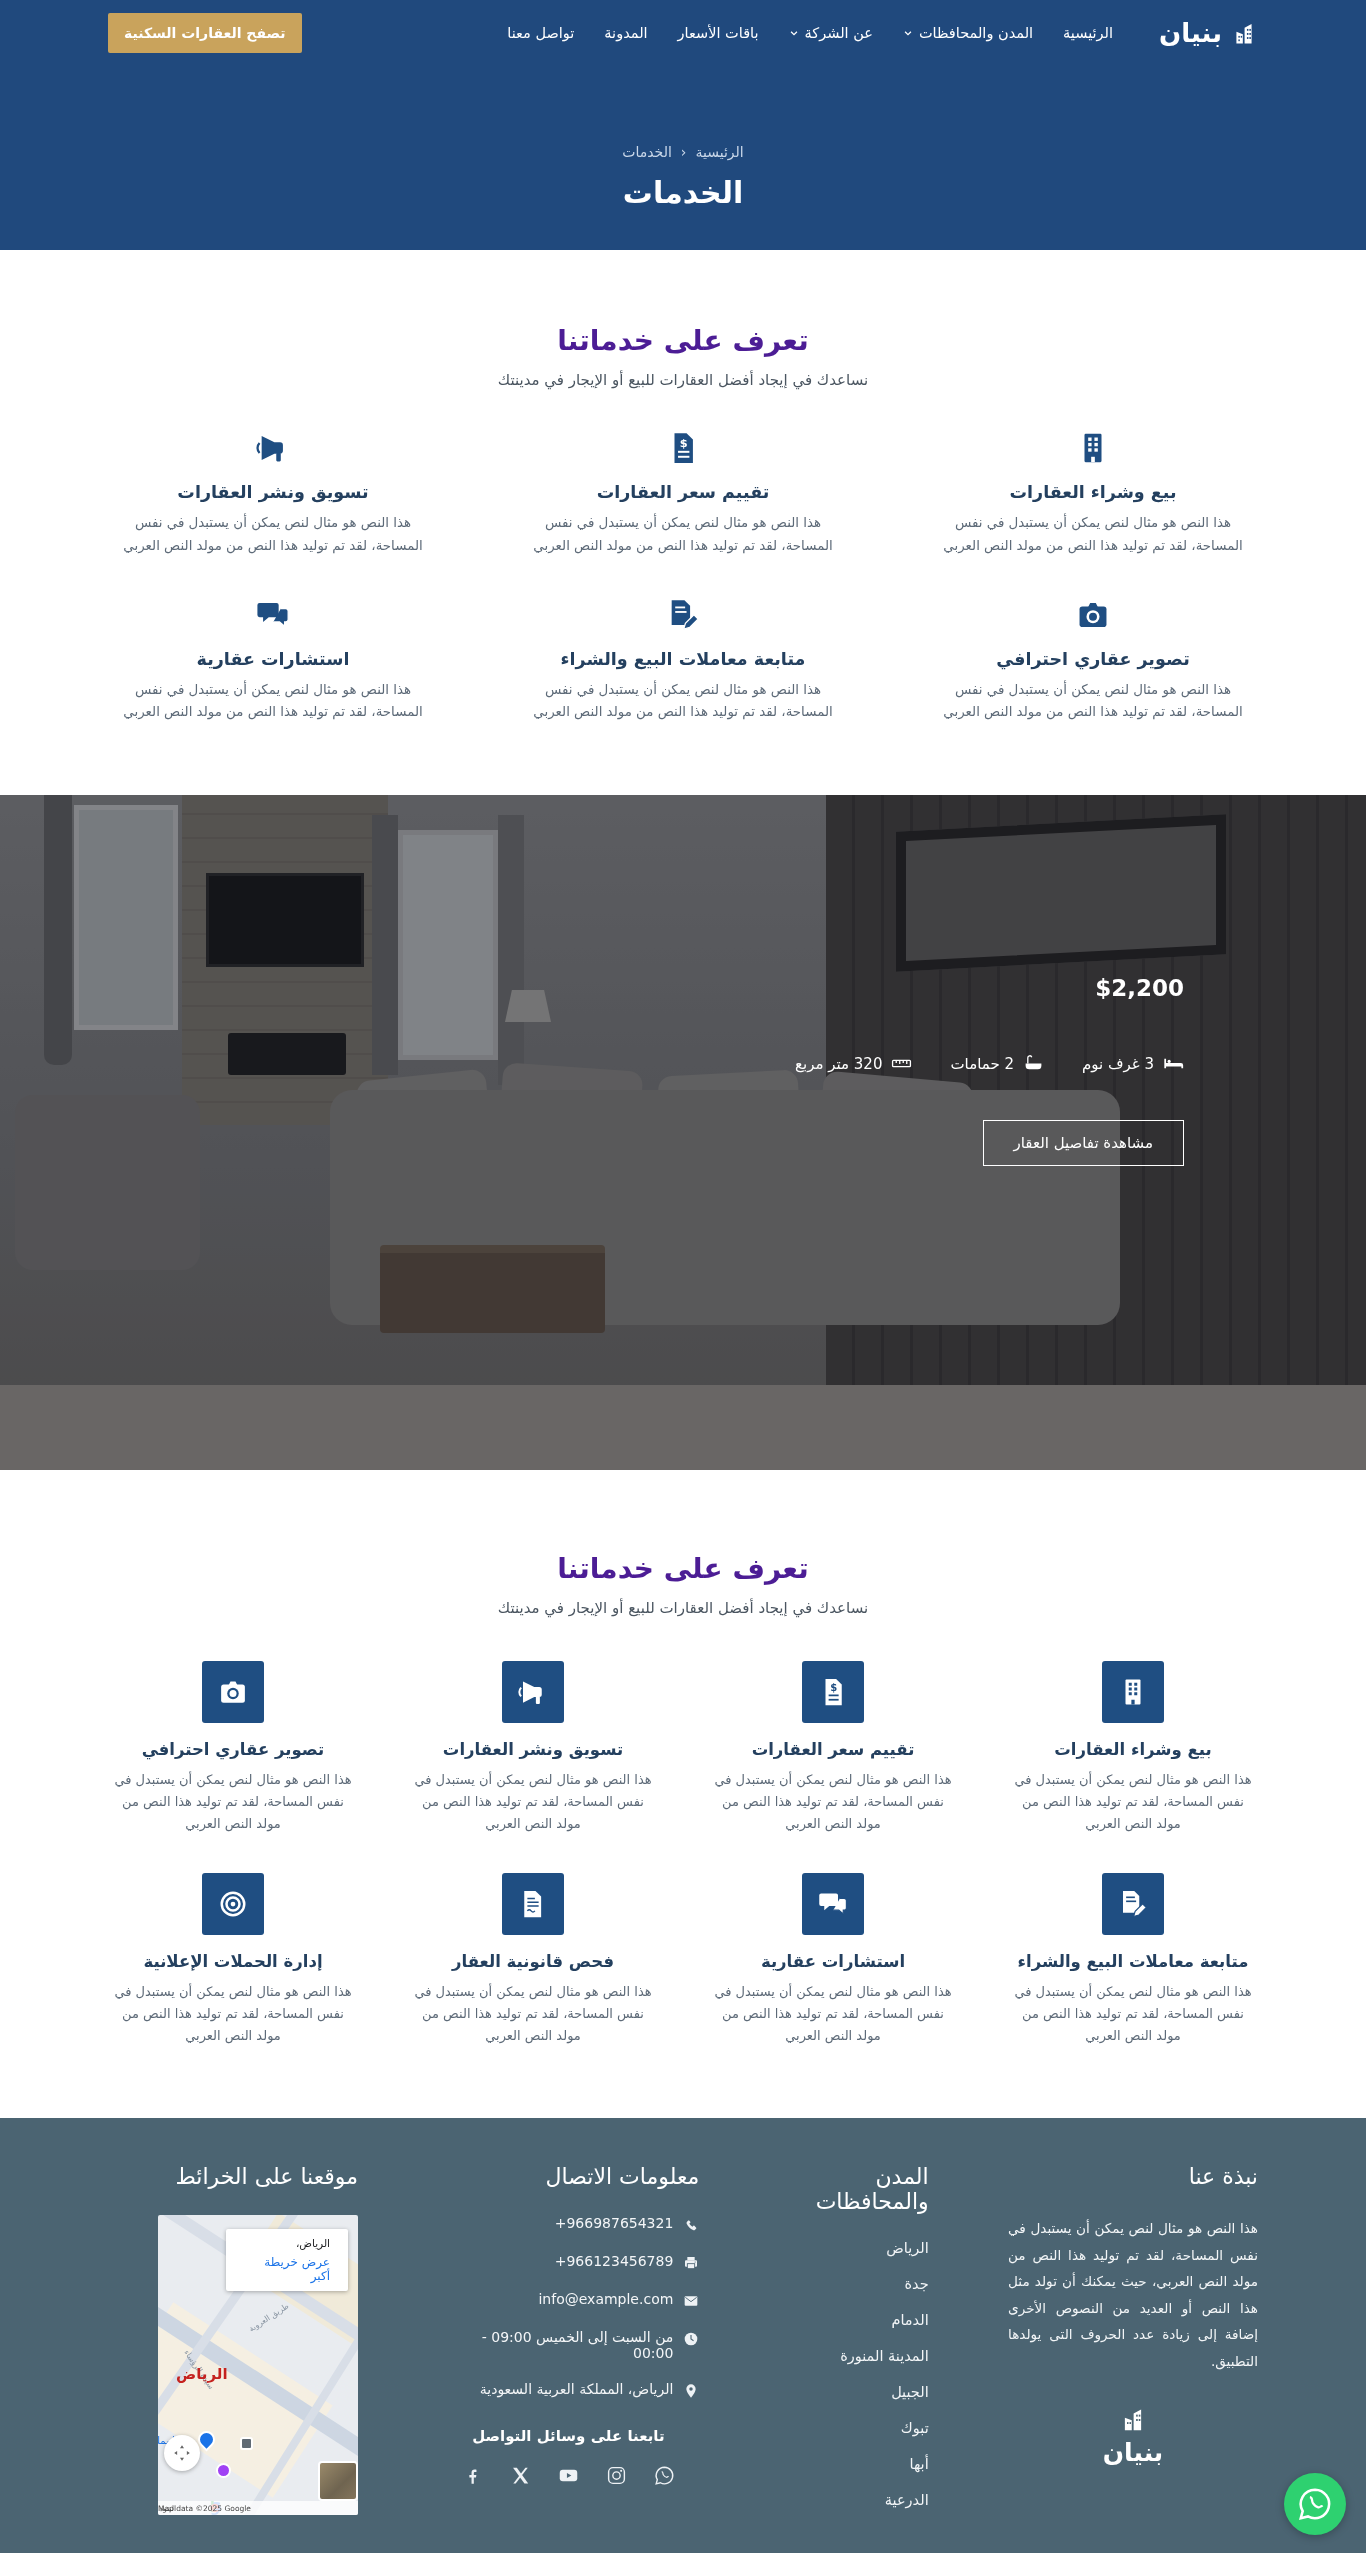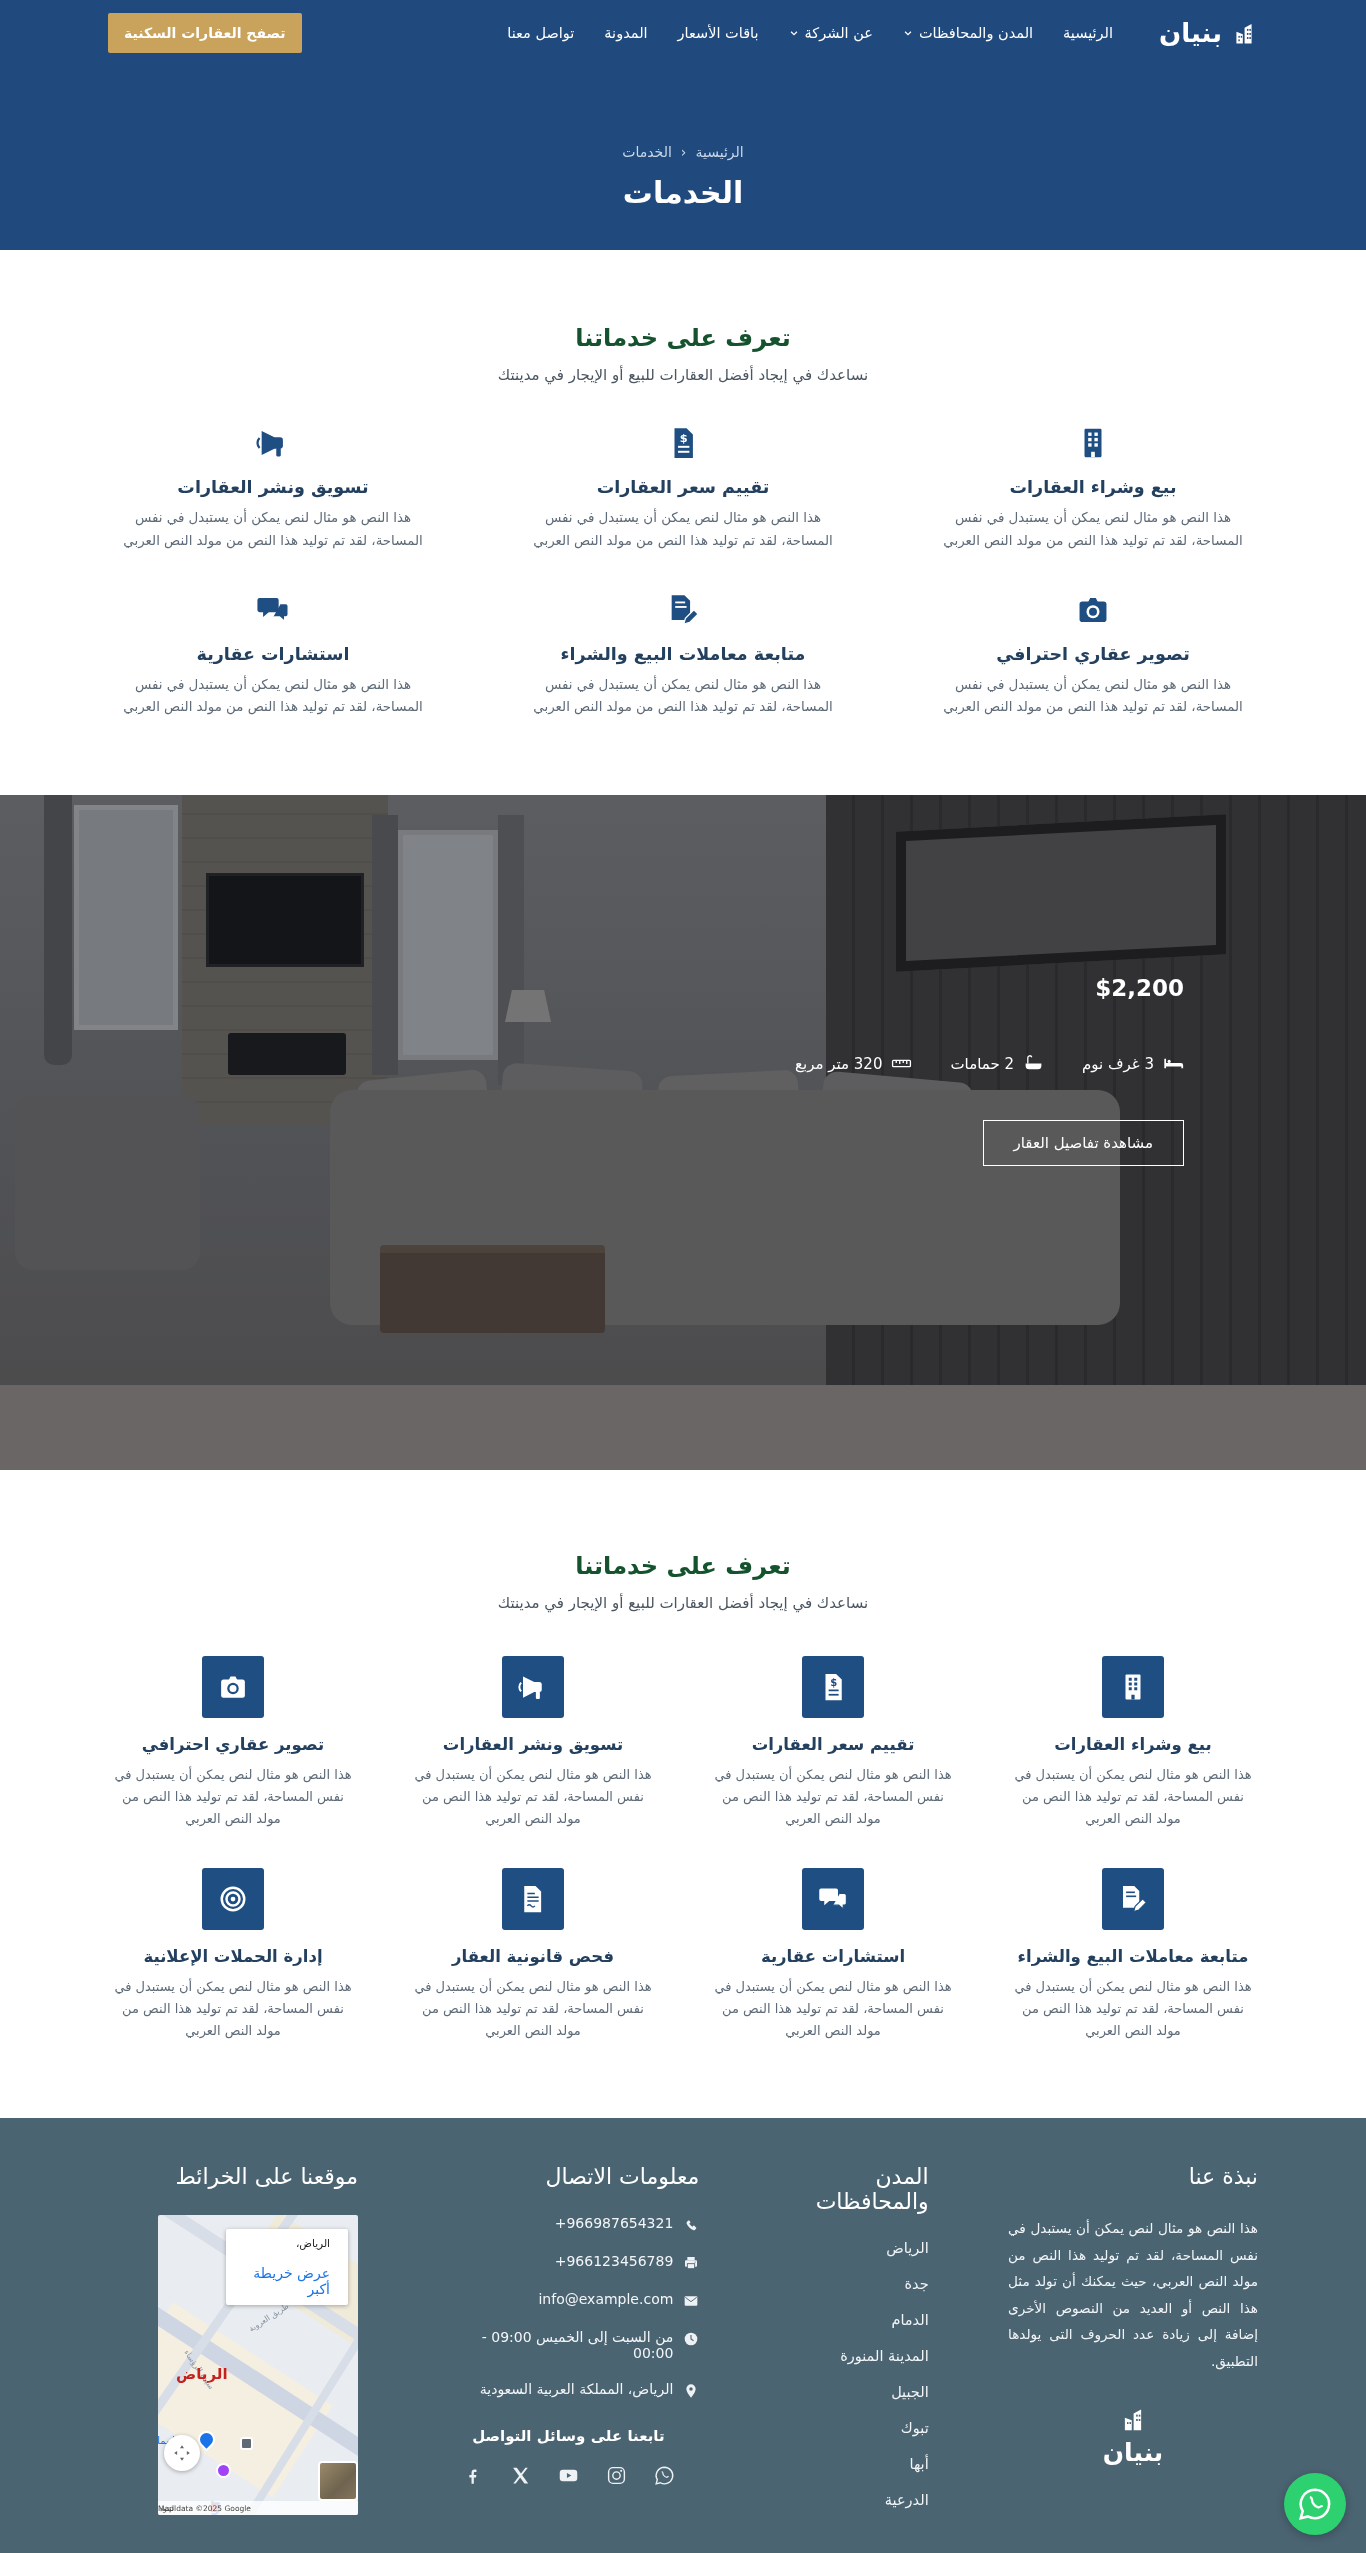--- a/index.html
+++ b/index.html
@@ -19,21 +19,21 @@
   
   .page-header{background:#20497d;height:184px;text-align:center;padding-top:78px}
   .breadcrumb{color:#c9d7e9;font-size:14px;display:flex;justify-content:center;gap:9px;align-items:center}
   .crumb{cursor:pointer}
   .page-title{color:#fff;font-size:30px;font-weight:bold;margin-top:15px}
 
   
   .section{text-align:center}
   .sec1{height:545px;padding-top:74px}
   .sec2{height:648px;padding-top:82px}
-  .sec-title{color:#14532d;font-size:24px;font-weight:bold}
+  .sec-title{color:#4c1d95;font-size:28px;font-weight:bold}
   .sec-sub{color:#4a5560;font-size:15px;margin-top:14px}
   .grid1{width:1160px;margin:42px auto 0;display:grid;grid-template-columns:repeat(3,1fr);column-gap:70px;row-gap:40px}
   .grid2{width:1160px;margin:44px auto 0;display:grid;grid-template-columns:repeat(4,1fr);column-gap:40px;row-gap:38px}
   .cicon{color:#1f4e82;--hole:#fff}
   .cicon svg{width:34px;height:34px}
   .icon-sq{width:62px;height:62px;background:#1f4e82;border-radius:3px;margin:0 auto;display:flex;align-items:center;justify-content:center;color:#fff;--hole:#1f4e82}
   .icon-sq svg{width:30px;height:30px}
   .card-title{color:#24405f;font-size:17.5px;font-weight:bold;margin:13px 0 10px}
   .card-text{color:#5d6a78;font-size:13.4px;line-height:1.7;margin:0 auto;max-width:330px}
   .card2 .card-title{font-size:16.5px;margin-top:17px}
@@ -100,21 +100,21 @@
   .road2{left:-60px;top:165px;width:340px;height:16px;transform:rotate(33deg);background:#cdd6e2}
   .road3{left:60px;top:-30px;width:9px;height:260px;transform:rotate(35deg)}
   .road4{left:150px;top:60px;width:8px;height:280px;transform:rotate(32deg)}
   .street{font-size:8px;color:#8a96a3;white-space:nowrap;transform:rotate(-33deg)}
   .st0{left:88px;top:98px}
   .st1{left:112px;top:58px}
   .st2{left:18px;top:150px;transform:rotate(55deg)}
   .map-city{left:18px;top:150px;color:#c5221f;font-size:15px;font-weight:bold;letter-spacing:.5px}
   .map-card{top:14px;right:10px;width:122px;background:#fff;border-radius:2px;box-shadow:0 1px 4px rgba(0,0,0,.3);padding:8px 18px;text-align:right}
   .map-card-title{position:static;display:block;font-size:10.5px;color:#202124}
-  .map-card-link{position:static;display:block;font-size:14px;color:#1a73e8;margin-top:16px;cursor:pointer}
+  .map-card-link{position:static;display:block;font-size:12px;color:#1a73e8;margin-top:6px;cursor:pointer}
   .poi-pin{left:40px;top:216px;width:17px;height:17px;background:#1a73e8;border-radius:50% 50% 50% 0;transform:rotate(-45deg);border:2px solid #fff}
   .poi-label{left:-12px;top:220px;color:#1a73e8;font-size:10px;white-space:nowrap}
   .bus{left:82px;top:222px;width:13px;height:13px;background:#5f6a74;border-radius:3px;border:2px solid #fff}
   .ppin{left:58px;top:248px;width:15px;height:15px;background:#a142f4;border-radius:50%;border:2px solid #fff}
   .pan-ctl{left:6px;bottom:44px;width:36px;height:36px;background:#fff;border-radius:50%;box-shadow:0 1px 4px rgba(0,0,0,.3);display:flex;align-items:center;justify-content:center;cursor:pointer}
   .pan-ctl svg{position:static;width:22px;height:22px}
   .gword{left:52px;bottom:16px;font-size:14px;font-weight:bold;direction:ltr;letter-spacing:.5px}
   .gl0,.gl3{color:#4285F4}.gl1,.gl5{color:#EA4335}.gl2{color:#FBBC05}.gl4{color:#34A853}
   .map-attr{left:0;bottom:0;width:100%;height:14px;background:rgba(255,255,255,.78);direction:ltr;font-size:7.5px;color:#444;display:flex;align-items:center;justify-content:flex-start;gap:4px}
   .map-attr span{position:static}

